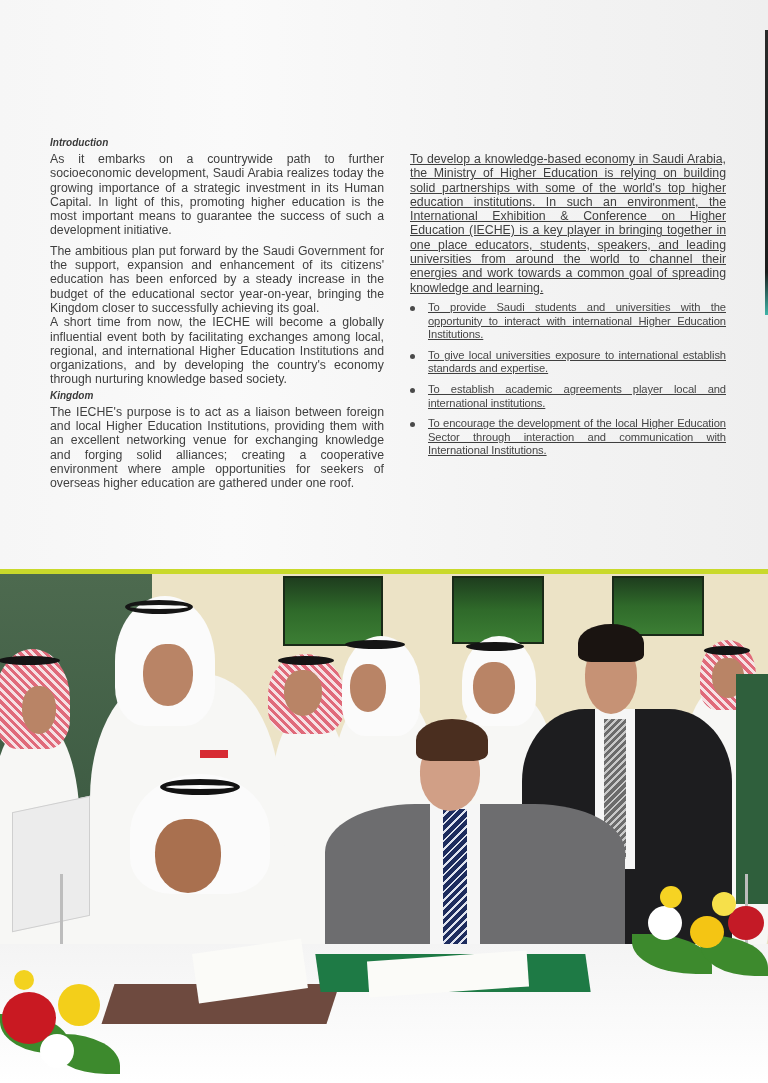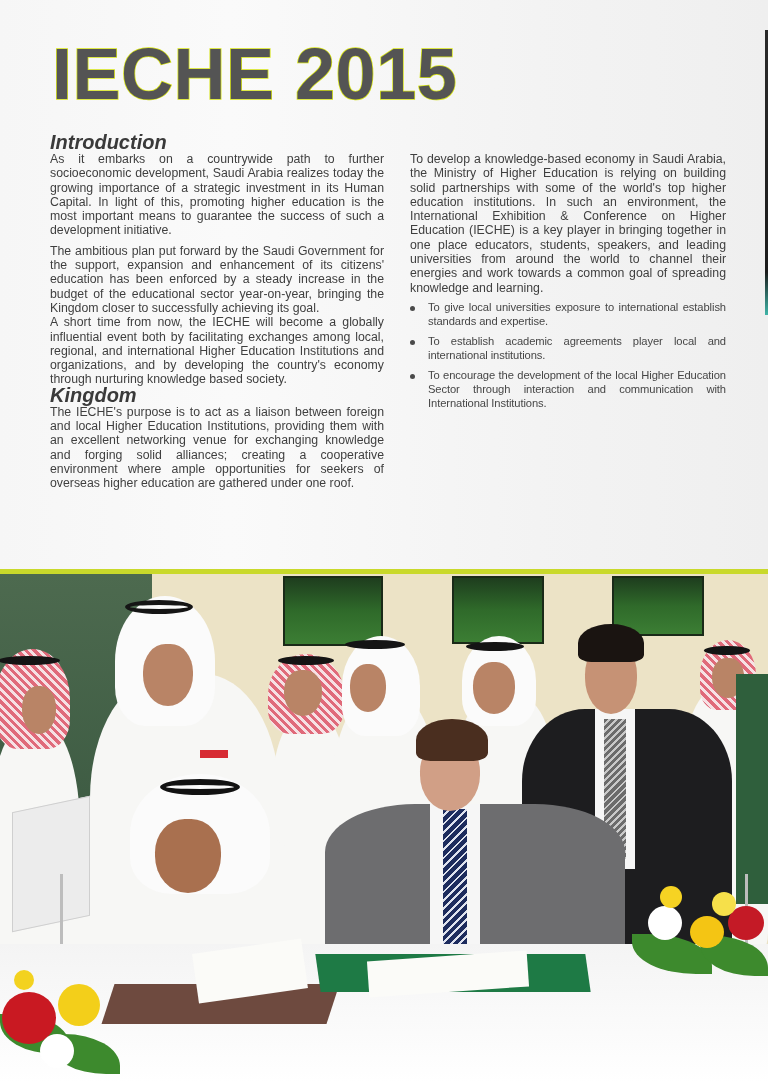--- a/index.html
+++ b/index.html
@@ -19,23 +19,23 @@
       position: absolute; left: 52px; top: 38px;
       font-family: "Liberation Sans", sans-serif;
       font-weight: bold; font-size: 72px; line-height: 1; letter-spacing: 0.5px;
       color: #545454;
       -webkit-text-stroke: 1.5px #d6e318;
       paint-order: stroke fill;
       text-shadow: 0 0 0 #d6e318;
     }
     .col { position: absolute; font-size: 12.3px; line-height: 14.3px; color: #3f3f3f; }
     .col-left { left: 50px; top: 134px; width: 334px; }
-    .col-right { left: 410px; top: 152px; width: 316px; }
+    .col-right { left: 410px; top: 152px; width: 316px; text-decoration: underline; }
     .heading {
-      font-weight: bold; font-style: italic; font-size: 20px; line-height: 17px;
+      font-weight: bold; font-style: italic; font-size: 10px; line-height: 17px;
       color: #3a3a3a; margin-bottom: 1px;
     }
     .col-right .heading { font-size: 13.5px; margin-top: 4px; margin-bottom: 6px; }
     p.body { text-align: justify; margin-bottom: 6px; }
     p.body:last-child { margin-bottom: 0; }
     ul.objectives { list-style: none; }
     ul.objectives li {
       position: relative; padding-left: 18px; font-size: 11.2px; line-height: 13.6px;
       text-align: justify; margin-bottom: 7px; letter-spacing: -0.1px; color: #464646;
     }
@@ -79,40 +79,40 @@
     .flag-right { position: absolute; left: 736px; top: 100px; width: 32px; height: 230px; background: #2f5f3c; }
     .flag-pole-right { position: absolute; left: 745px; top: 300px; width: 3px; height: 209px; background: #bdbdbd; }
   </style>
 </head>
 <body>
 
 <div class="page">
 
   <div class="right-edge"></div>
 
-  <h1 class="title">IECHE 2015</h1>
 
   <section class="col col-left">
     <div>
       <h2 class="heading">Introduction</h2>
       <p class="body">As it embarks on a countrywide path to further socioeconomic development, Saudi Arabia realizes today the growing importance of a strategic investment in its Human Capital. In light of this, promoting higher education is the most important means to guarantee the success of such a development initiative.</p>
       <p class="body">The ambitious plan put forward by the Saudi Government for the support, expansion and enhancement of its citizens' education has been enforced by a steady increase in the budget of the educational sector year-on-year, bringing the Kingdom closer to successfully achieving its goal.</p>
     </div>
     <div>
       <p class="body">A short time from now, the IECHE will become a globally influential event both by facilitating exchanges among local, regional, and international Higher Education Institutions and organizations, and by developing the country's economy through nurturing knowledge based society.</p>
     </div>
     <div>
       <h2 class="heading">Kingdom</h2>
       <p class="body">The IECHE's purpose is to act as a liaison between foreign and local Higher Education Institutions, providing them with an excellent networking venue for exchanging knowledge and forging solid alliances; creating a cooperative environment where ample opportunities for seekers of overseas higher education are gathered under one roof.</p>
     </div>
   </section>
 
   <section class="col col-right">
     <p class="body">To develop a knowledge-based economy in Saudi Arabia, the Ministry of Higher Education is relying on building solid partnerships with some of the world's top higher education institutions. In such an environment, the International Exhibition &amp; Conference on Higher Education (IECHE) is a key player in bringing together in one place educators, students, speakers, and leading universities from around the world to channel their energies and work towards a common goal of spreading knowledge and learning.</p>
     <ul class="objectives">
+      <li><span class="bullet"></span><span>To provide Saudi students and universities with the opportunity to interact with international Higher Education Institutions.</span></li>
       <li><span class="bullet"></span><span>To give local universities exposure to international establish standards and expertise.</span></li>
       <li><span class="bullet"></span><span>To establish academic agreements player local and international institutions.</span></li>
       <li><span class="bullet"></span><span>To encourage the development of the local Higher Education Sector through interaction and communication with International Institutions.</span></li>
     </ul>
   </section>
 
   <div class="stripe"></div>
 
   <div class="photo" title="Agreement signing ceremony: two men signing documents at a white table with flower arrangements, surrounded by men in traditional Saudi attire and suits">
     <div class="wall"></div>

